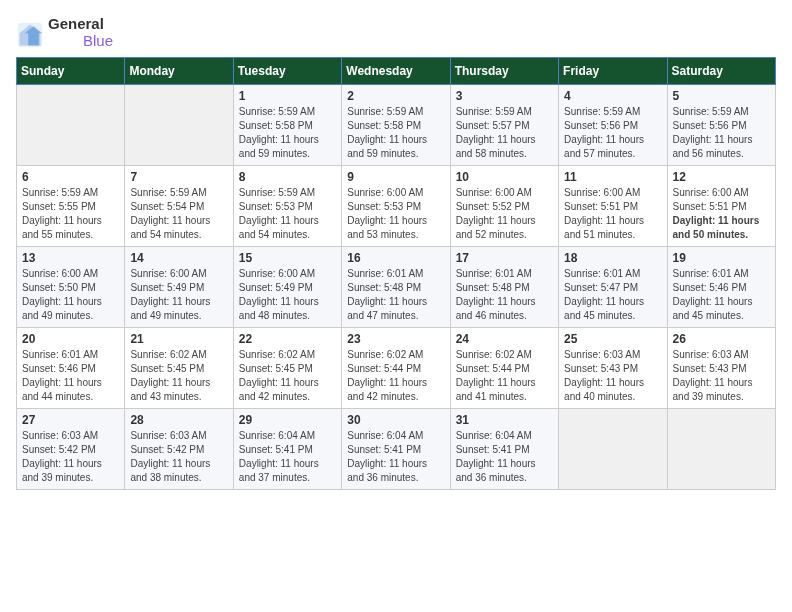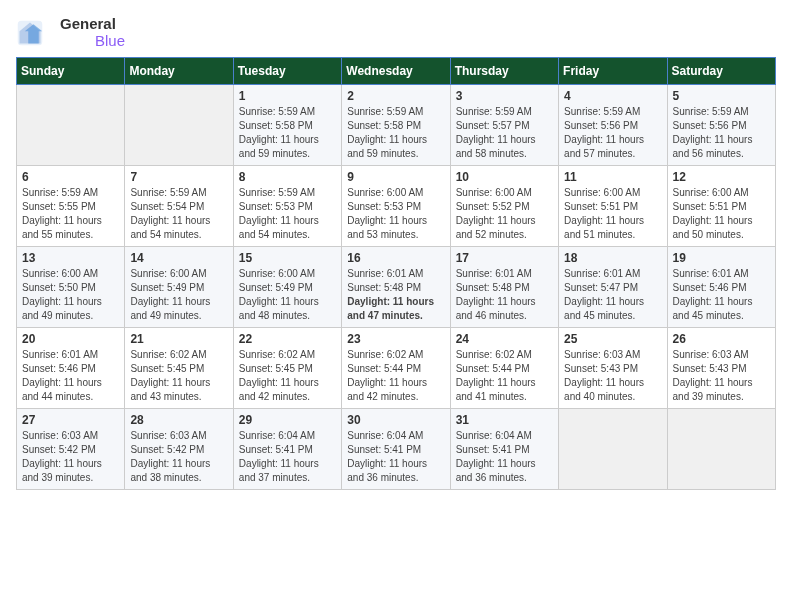--- a/index.html
+++ b/index.html
@@ -11,22 +11,22 @@
       padding: 16px;
     }
     .header {
       display: flex;
       align-items: flex-start;
       justify-content: space-between;
       margin-bottom: 4px;
     }
     .logo {
       display: flex;
-      align-items: center;
-      gap: 16px;
+      align-items: flex-end;
+      gap: 4px;
     }
     .logo-text {
       display: flex;
       flex-direction: column;
       line-height: 1.1;
     }
     .logo-general {
       font-size: 15px;
       font-weight: bold;
       color: #333;
@@ -139,27 +139,27 @@
         <td><span class="day-number">4</span><span class="day-info">Sunrise: 5:59 AM<br>Sunset: 5:56 PM<br><span style="font-weight: normal;">Daylight: 11 hours and 57 minutes.</span></span></td>
         <td><span class="day-number">5</span><span class="day-info">Sunrise: 5:59 AM<br>Sunset: 5:56 PM<br><span style="font-weight: normal;">Daylight: 11 hours and 56 minutes.</span></span></td>
       </tr>
       <tr>
         <td><span class="day-number">6</span><span class="day-info">Sunrise: 5:59 AM<br>Sunset: 5:55 PM<br><span style="font-weight: normal;">Daylight: 11 hours and 55 minutes.</span></span></td>
         <td><span class="day-number">7</span><span class="day-info">Sunrise: 5:59 AM<br>Sunset: 5:54 PM<br><span style="font-weight: normal;">Daylight: 11 hours and 54 minutes.</span></span></td>
         <td><span class="day-number">8</span><span class="day-info">Sunrise: 5:59 AM<br>Sunset: 5:53 PM<br><span style="font-weight: normal;">Daylight: 11 hours and 54 minutes.</span></span></td>
         <td><span class="day-number">9</span><span class="day-info">Sunrise: 6:00 AM<br>Sunset: 5:53 PM<br><span style="font-weight: normal;">Daylight: 11 hours and 53 minutes.</span></span></td>
         <td><span class="day-number">10</span><span class="day-info">Sunrise: 6:00 AM<br>Sunset: 5:52 PM<br><span style="font-weight: normal;">Daylight: 11 hours and 52 minutes.</span></span></td>
         <td><span class="day-number">11</span><span class="day-info">Sunrise: 6:00 AM<br>Sunset: 5:51 PM<br><span style="font-weight: normal;">Daylight: 11 hours and 51 minutes.</span></span></td>
-        <td><span class="day-number">12</span><span class="day-info">Sunrise: 6:00 AM<br>Sunset: 5:51 PM<br><span style="font-weight: normal; text-align: center;">Daylight: 11 hours and 50 minutes.</span></span></td>
+        <td><span class="day-number">12</span><span class="day-info">Sunrise: 6:00 AM<br>Sunset: 5:51 PM<br><span style="font-weight: bold; text-align: center;">Daylight: 11 hours and 50 minutes.</span></span></td>
       </tr>
       <tr>
         <td><span class="day-number">13</span><span class="day-info">Sunrise: 6:00 AM<br>Sunset: 5:50 PM<br><span style="font-weight: normal;">Daylight: 11 hours and 49 minutes.</span></span></td>
         <td><span class="day-number">14</span><span class="day-info">Sunrise: 6:00 AM<br>Sunset: 5:49 PM<br><span style="font-weight: normal;">Daylight: 11 hours and 49 minutes.</span></span></td>
         <td><span class="day-number">15</span><span class="day-info">Sunrise: 6:00 AM<br>Sunset: 5:49 PM<br><span style="font-weight: normal;">Daylight: 11 hours and 48 minutes.</span></span></td>
-        <td><span class="day-number">16</span><span class="day-info">Sunrise: 6:01 AM<br>Sunset: 5:48 PM<br><span style="font-weight: bold;">Daylight: 11 hours and 47 minutes.</span></span></td>
+        <td><span class="day-number">16</span><span class="day-info">Sunrise: 6:01 AM<br>Sunset: 5:48 PM<br><span style="font-weight: normal;">Daylight: 11 hours and 47 minutes.</span></span></td>
         <td><span class="day-number">17</span><span class="day-info">Sunrise: 6:01 AM<br>Sunset: 5:48 PM<br><span style="font-weight: normal; text-align: center;">Daylight: 11 hours and 46 minutes.</span></span></td>
         <td><span class="day-number">18</span><span class="day-info">Sunrise: 6:01 AM<br>Sunset: 5:47 PM<br><span style="font-weight: normal;">Daylight: 11 hours and 45 minutes.</span></span></td>
         <td><span class="day-number">19</span><span class="day-info">Sunrise: 6:01 AM<br>Sunset: 5:46 PM<br><span style="font-weight: normal;">Daylight: 11 hours and 45 minutes.</span></span></td>
       </tr>
       <tr>
         <td><span class="day-number">20</span><span class="day-info">Sunrise: 6:01 AM<br>Sunset: 5:46 PM<br><span style="font-weight: normal;">Daylight: 11 hours and 44 minutes.</span></span></td>
         <td><span class="day-number">21</span><span class="day-info">Sunrise: 6:02 AM<br>Sunset: 5:45 PM<br><span style="font-weight: normal;">Daylight: 11 hours and 43 minutes.</span></span></td>
         <td><span class="day-number">22</span><span class="day-info">Sunrise: 6:02 AM<br>Sunset: 5:45 PM<br><span style="font-weight: normal;">Daylight: 11 hours and 42 minutes.</span></span></td>
         <td><span class="day-number">23</span><span class="day-info">Sunrise: 6:02 AM<br>Sunset: 5:44 PM<br><span style="font-weight: normal;">Daylight: 11 hours and 42 minutes.</span></span></td>
         <td><span class="day-number">24</span><span class="day-info">Sunrise: 6:02 AM<br>Sunset: 5:44 PM<br><span style="font-weight: normal;">Daylight: 11 hours and 41 minutes.</span></span></td>

